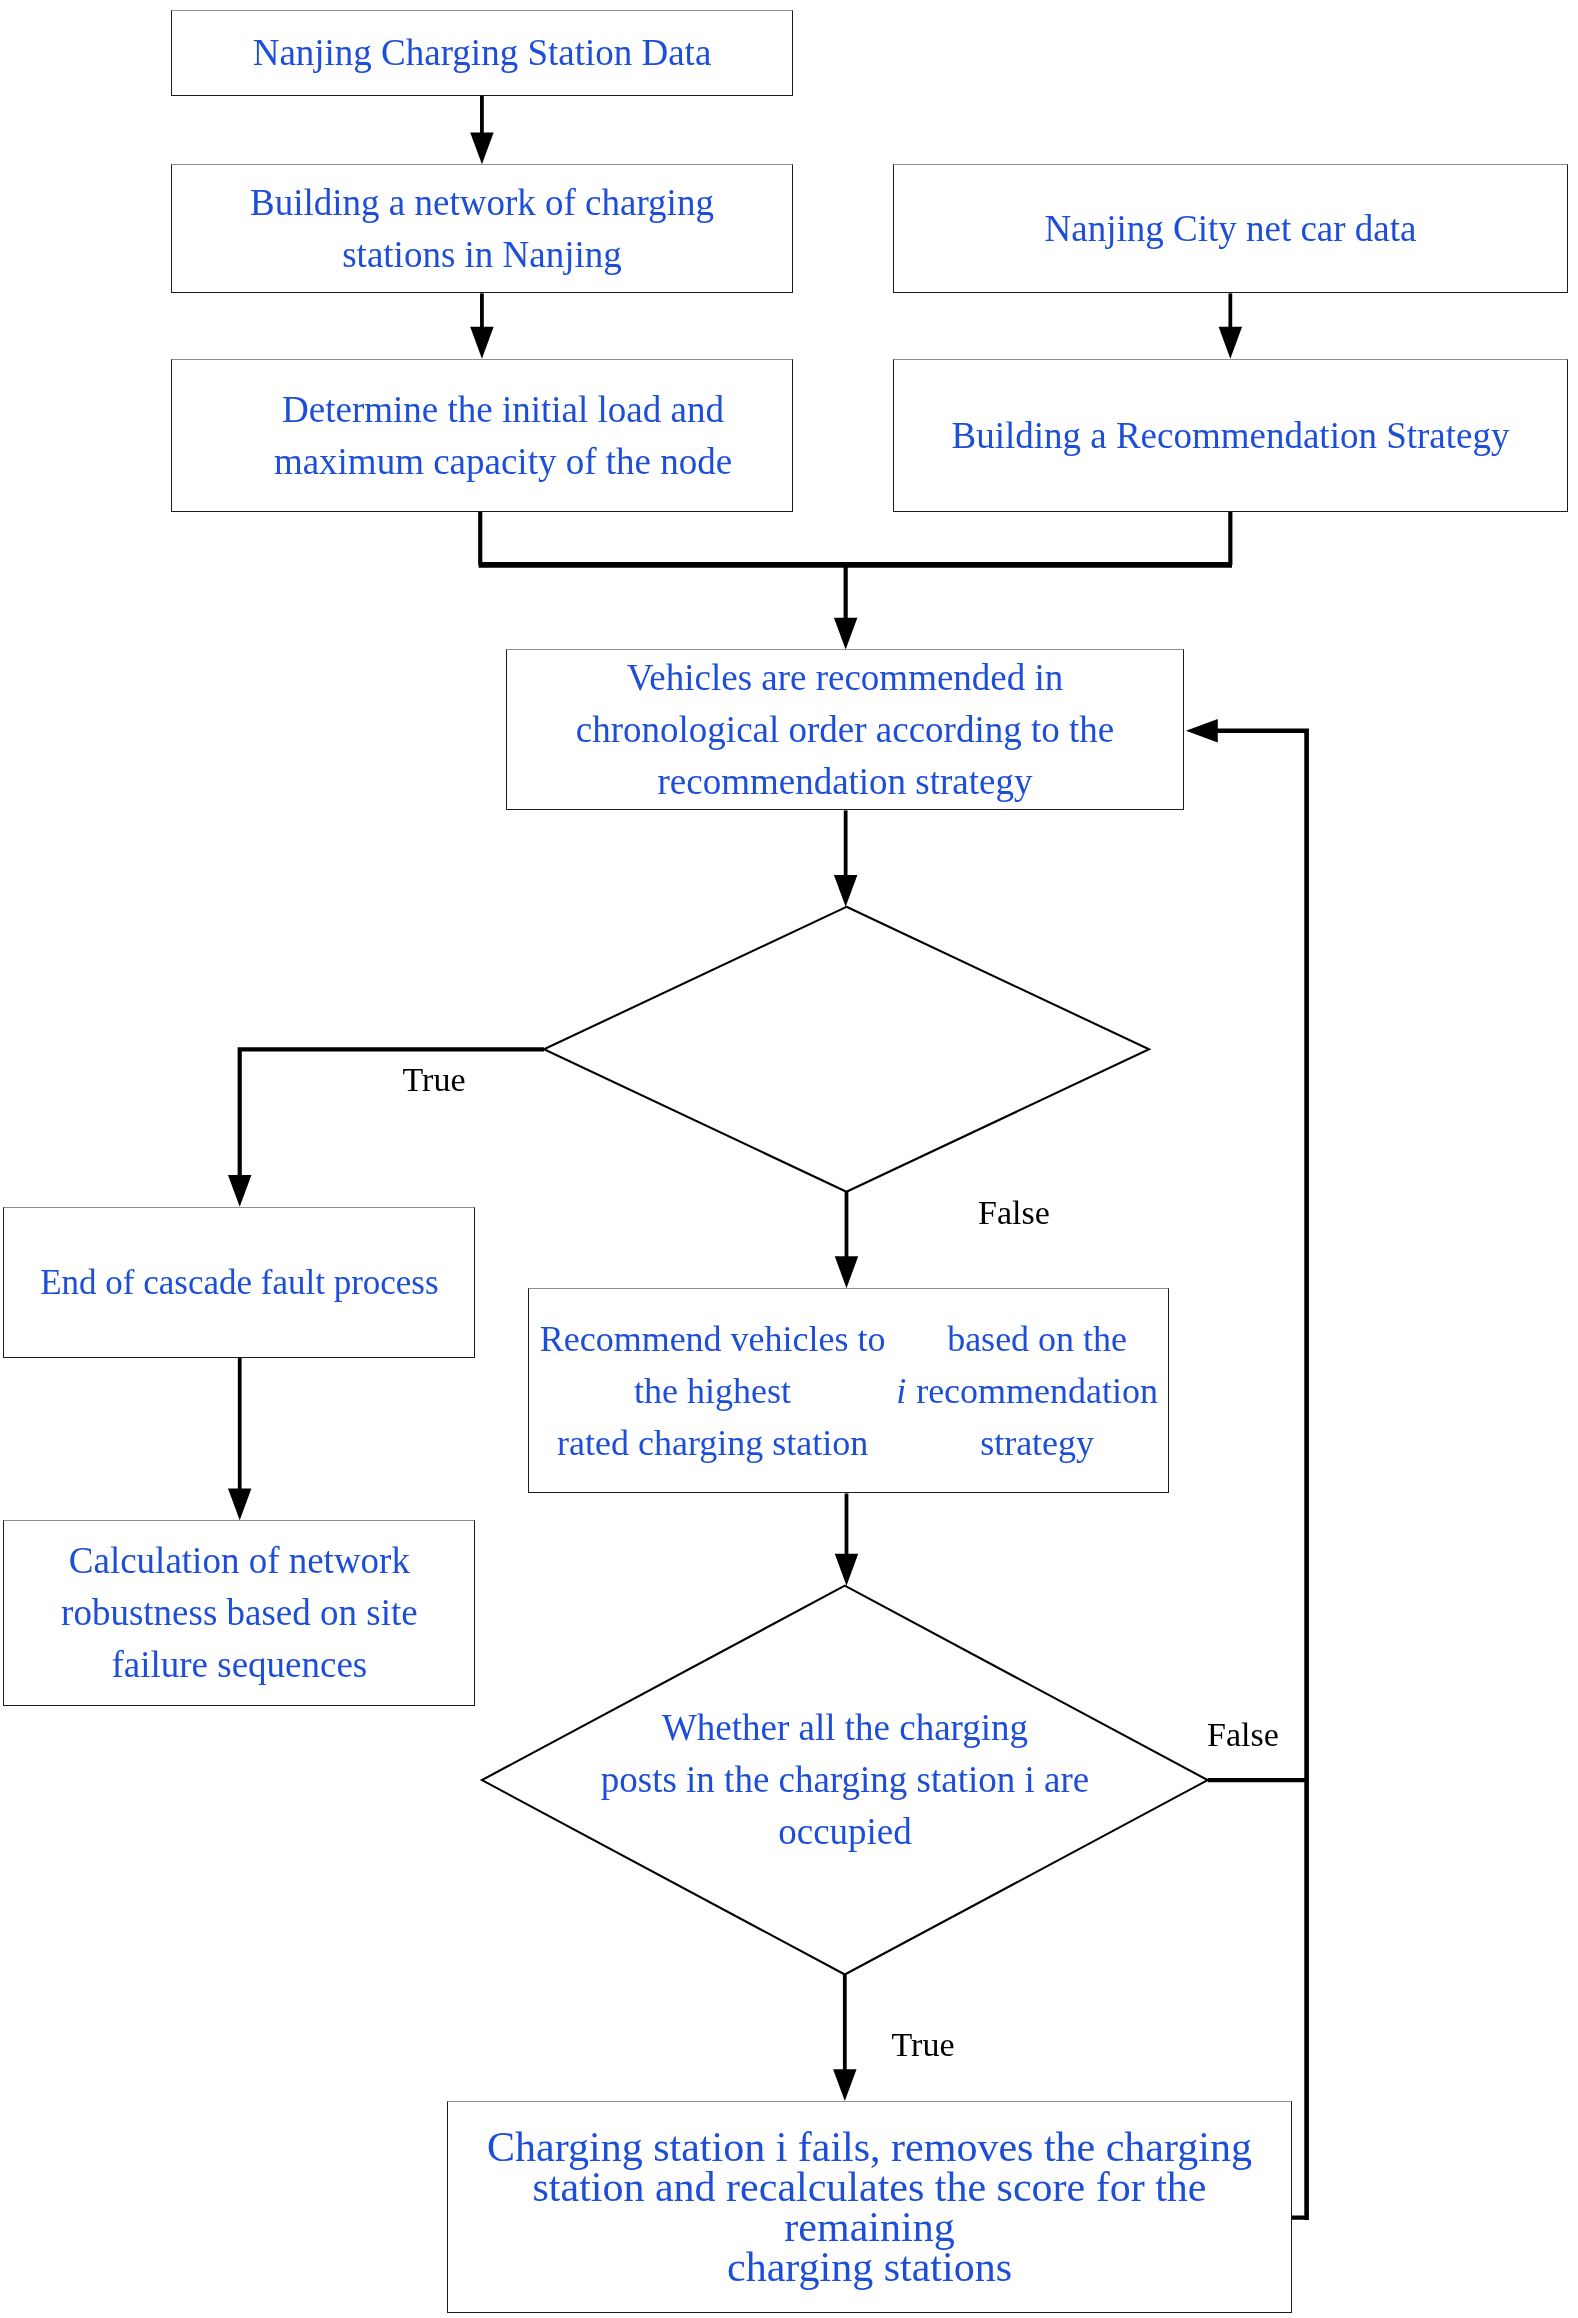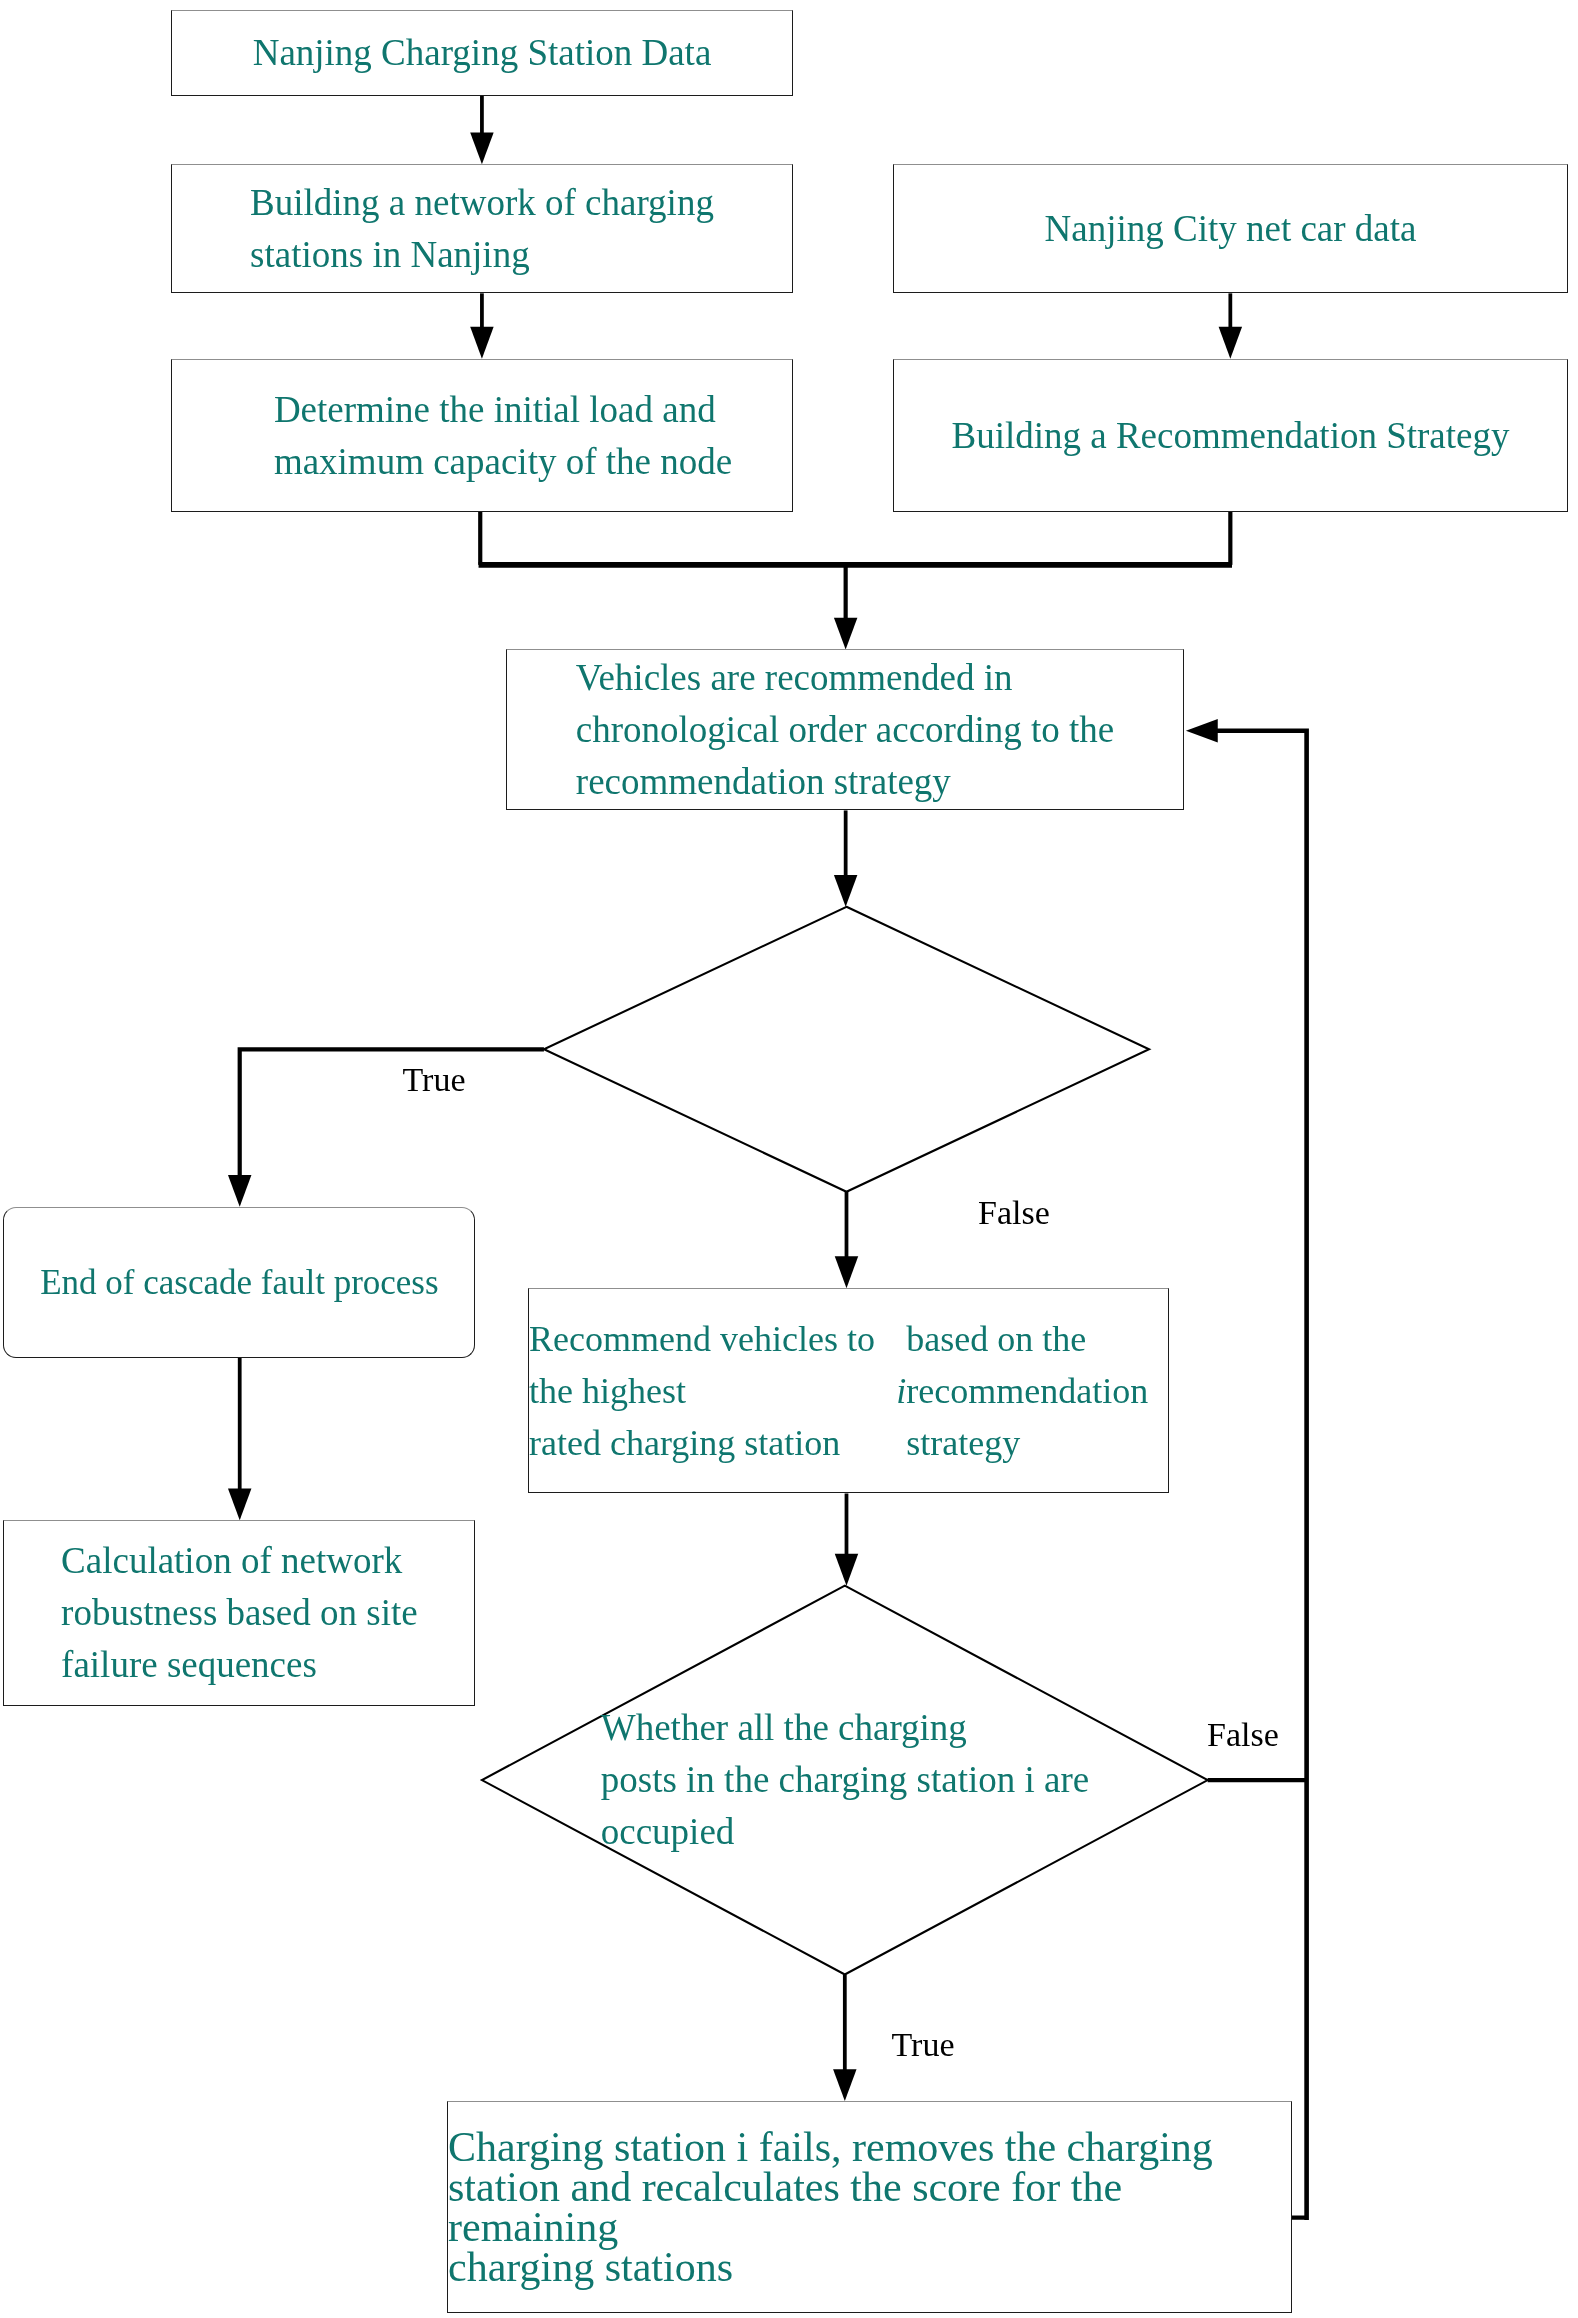--- a/index.html
+++ b/index.html
@@ -16,22 +16,22 @@
   svg.connector-layer {
     position: absolute;
     left: 0;
     top: 0;
   }
   .node {
     position: absolute;
     display: flex;
     align-items: center;
     justify-content: center;
-    text-align: left;
-    color: #0f766e;
+    text-align: center;
+    color: #1d4ed8;
     font-size: 37px;
     line-height: 52px;
     white-space: pre-line;
     box-sizing: border-box;
   }
   .node.rect {
     background: #ffffff;
     border: 1.7px solid #1c1c1c;
     border-top-color: #8f8f8f;
   }
@@ -91,21 +91,21 @@
   <div class="node rect" data-node="0" style="left: 171px; top: 10px; width: 622px; height: 86px;">Nanjing Charging Station Data</div>
   <div class="node rect" data-node="1" style="left: 171px; top: 164px; width: 622px; height: 129px;">Building a network of charging
 stations in Nanjing</div>
   <div class="node rect" data-node="2" style="left: 893px; top: 164px; width: 675px; height: 129px;">Nanjing City net car data</div>
   <div class="node rect" data-node="3" style="left: 171px; top: 359px; width: 622px; height: 153px; padding-left: 42px;">Determine the initial load and
 maximum capacity of the node</div>
   <div class="node rect" data-node="4" style="left: 893px; top: 359px; width: 675px; height: 153px;">Building a Recommendation Strategy</div>
   <div class="node rect" data-node="5" style="left: 506px; top: 649px; width: 678px; height: 161px;">Vehicles are recommended in
 chronological order according to the
 recommendation strategy</div>
-  <div class="node rect" data-node="7" style="left: 3.4px; top: 1207px; width: 472px; height: 151px; border-radius: 13px;">End of cascade fault process</div>
+  <div class="node rect" data-node="7" style="left: 3.4px; top: 1207px; width: 472px; height: 151px;">End of cascade fault process</div>
   <div class="node rect" data-node="8" style="left: 3.4px; top: 1520px; width: 472px; height: 186px;">Calculation of network
 robustness based on site
 failure sequences</div>
   <div class="node rect" data-node="9" style="left: 528px; top: 1288px; width: 641px; height: 205px;">Recommend vehicles to the highest
 rated charging station <i>i</i> based on the
 recommendation strategy</div>
   <div class="node diamond" data-node="10" style="left: 482px; top: 1585px; width: 726px; height: 389px;">Whether all the charging
 posts in the charging station i are
 occupied</div>
   <div class="node rect" data-node="11" style="left: 425px; top: 2101px; width: 845px; height: 212px;">Charging station i fails, removes the charging

